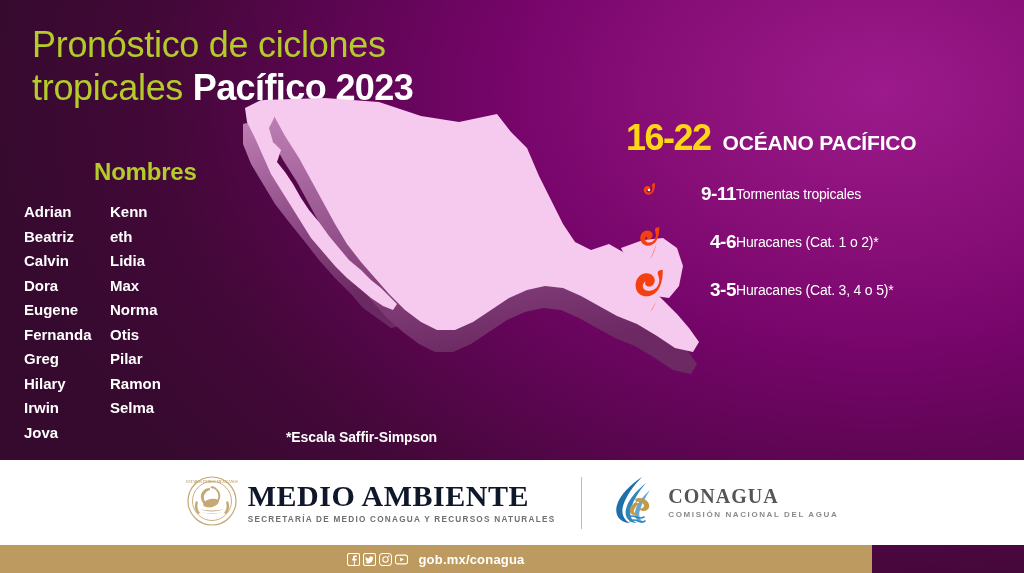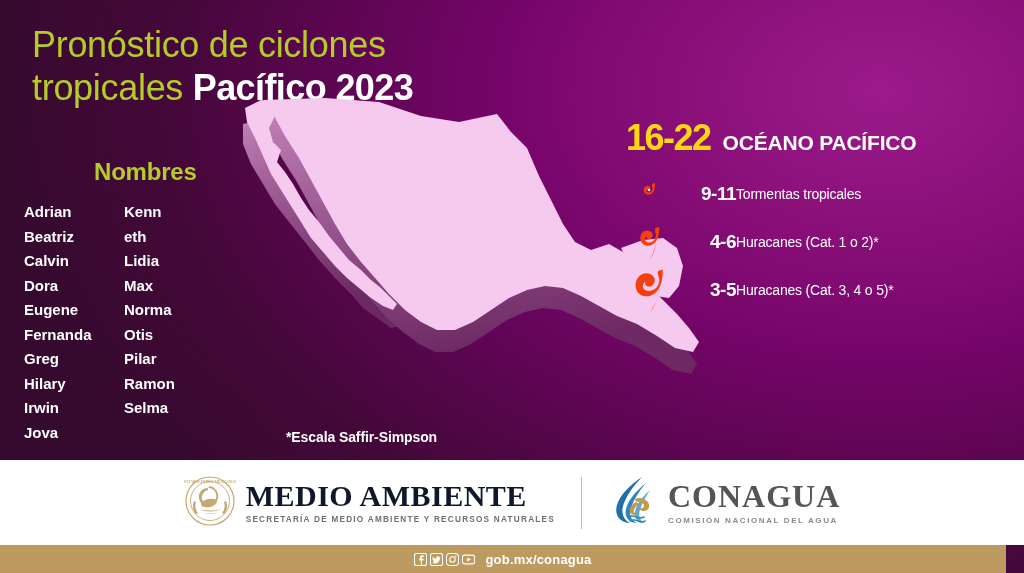--- a/index.html
+++ b/index.html
@@ -20,21 +20,21 @@
     color:#b3cc2a; font-weight:400;
   }
   #title .bold { color:#ffffff; font-weight:bold; letter-spacing:-0.6px; }
   
   #names-head {
     position:absolute; left:94px; top:158px;
     color:#b3cc2a; font-size:24px; font-weight:bold; letter-spacing:-0.2px;
   }
   #names-cols {
     position:absolute; left:24px; top:200px; width:268px;
-    display:flex; gap:16px;
+    display:flex; gap:2px;
   }
   .ncol { width:84px; }
   .ncol .nm {
     color:#ffffff; font-size:15px; font-weight:bold; line-height:24.5px;
     white-space:nowrap;
   }
   .ncol.c2 { width:80px; }
   .ncol.c3 { width:72px; padding-top:9px; }
   
   #map { position:absolute; left:215px; top:98px; width:520px; height:370px; }
@@ -78,29 +78,29 @@
   }
   #sem-text .t2 {
     color:#6f6f6f; font-size:8.2px; font-weight:bold; letter-spacing:1.25px;
     margin-top:4px;
   }
   #divider {
     width:1px; height:52px; background:#bdbdbd; margin:0 26px;
   }
   #logo-con { display:flex; align-items:center; gap:10px; }
   #con-text .t1 {
-    color:#555555; font-size:32px; font-weight:bold;
+    color:#555555; font-size:20px; font-weight:bold;
     font-family:"Liberation Serif", serif; letter-spacing:1px; line-height:1.0;
   }
   #con-text .t2 {
     color:#8a8a8a; font-size:8px; font-weight:bold; letter-spacing:1.6px;
     margin-top:4px;
   }
   #goldbar {
-    position:absolute; left:0; top:545px; width:1006px; height:28px;
+    position:absolute; left:0; top:545px; width:872px; height:28px;
     background:#bd9a5f; display:flex; align-items:center; justify-content:center; gap:3px;
   }
   #goldbar .url {
     color:#ffffff; font-size:13px; font-weight:bold; letter-spacing:0.2px;
     margin-left:7px;
   }
   .sico { width:13px; height:13px; display:block; }
 </style>
 </head>
 <body>
@@ -240,21 +240,21 @@
               <path d="M10 26 q-3 8 2 13 l2 -1 q-4 -5 -2 -11 z"></path>
               <path d="M42 26 q3 8 -2 13 l-2 -1 q4 -5 2 -11 z"></path>
             </g>
             <g fill="#c5a873" font-size="3.4" font-family="Liberation Serif, serif" font-weight="bold">
               <text x="26" y="7.6" text-anchor="middle">ESTADOS UNIDOS MEXICANOS</text>
             </g>
           </svg>
         </span>
         <span id="sem-text">
           <div class="t1">MEDIO AMBIENTE</div>
-          <div class="t2">SECRETARÍA DE MEDIO AMBIENTE Y RECURSOS NATURALES</div>
+          <div class="t2">SECRETARÍA DE MEDIO CONAGUA Y RECURSOS NATURALES</div>
         </span>
       </div>
 
       <div id="divider"></div>
 
       <div id="logo-con">
         <span>
           <svg width="50" height="52" viewBox="0 0 50 52">
             <path fill="#1f6fa8" d="M34,2 C22,10 12,20 9,30 C6,40 12,48 22,48 C16,45 13,39 15,31 C18,21 26,10 34,2 Z"></path>
             <path fill="#2e86c1" d="M38,8 C28,16 20,25 18,34 C16,42 21,48 29,48 C23,45 21,40 23,33 C26,24 32,15 38,8 Z"></path>

